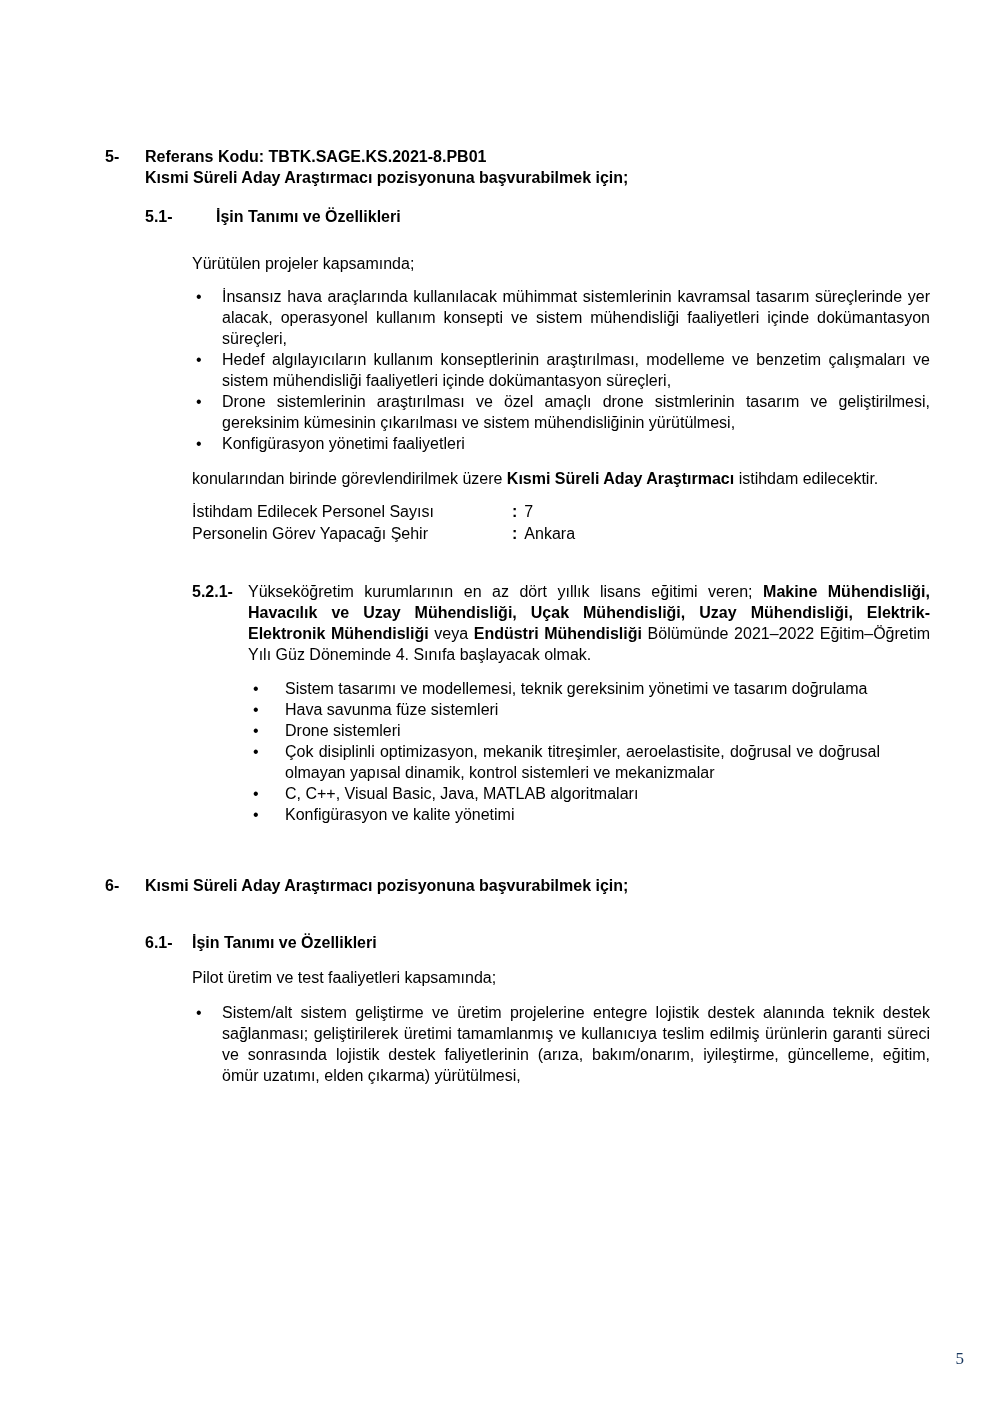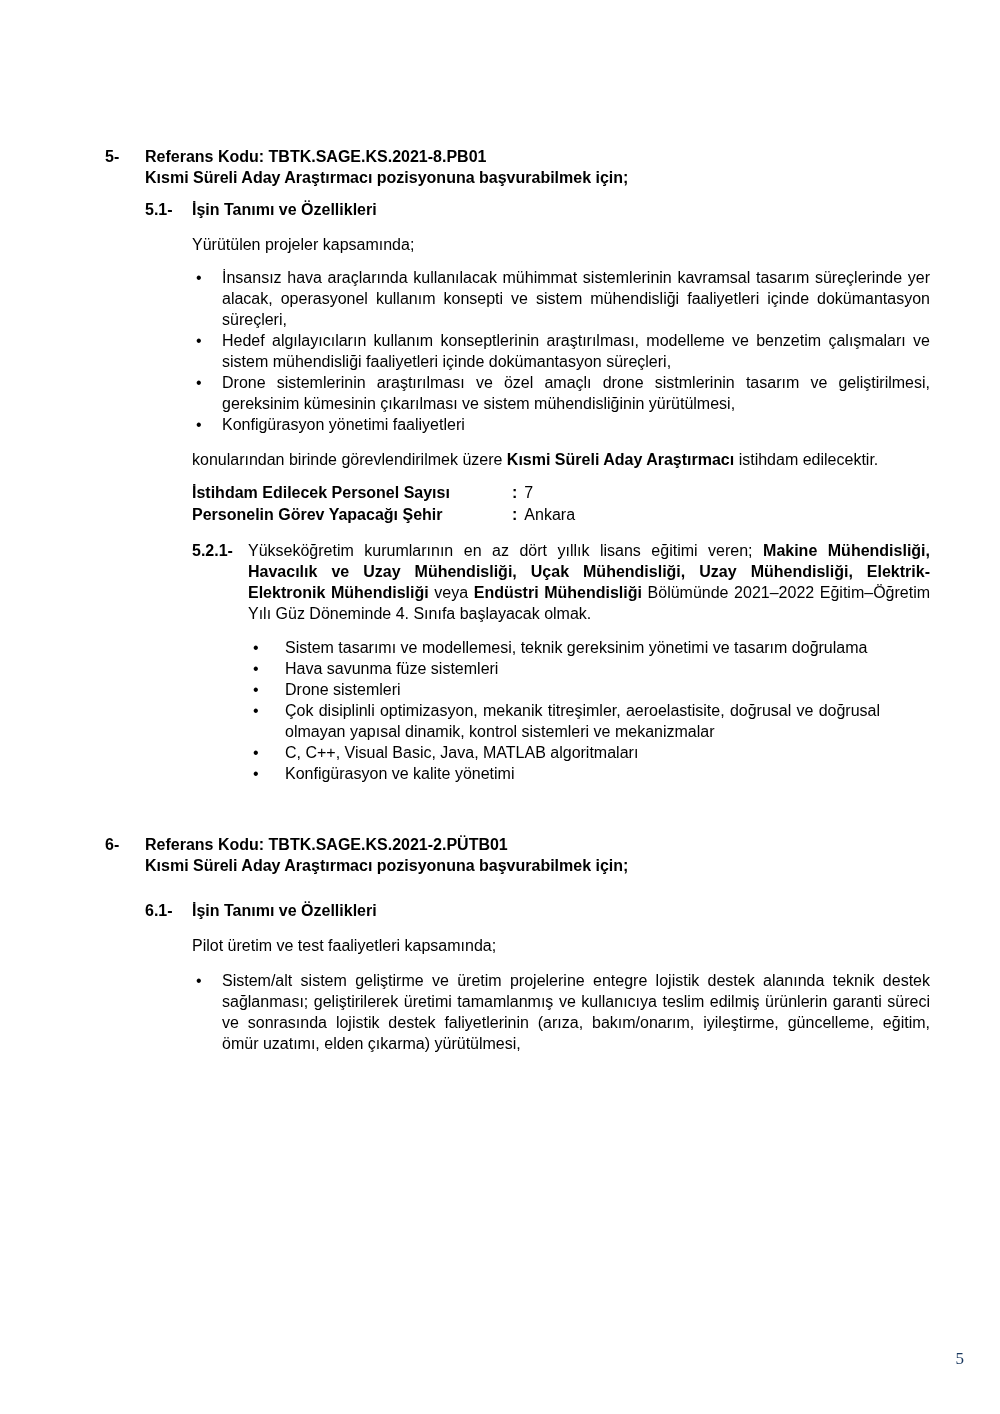--- a/index.html
+++ b/index.html
@@ -31,34 +31,34 @@
   ul.bullets .marker { position: absolute; left: 4px; }
   ul.sub-bullets { list-style: none; margin-left: 148px; width: 627px; }
   ul.sub-bullets li { position: relative; padding-left: 32px; text-align: justify; }
   ul.sub-bullets .marker { position: absolute; left: 0; }
   
   .h2 { display: flex; margin-left: 87px; }
   .h2-num { width: 56px; flex: none; font-weight: bold; }
   .h2-body { flex: 1; text-align: justify; }
   
   .info-row { display: flex; margin-left: 87px; line-height: 22px; }
-  .info-label { width: 320px; flex: none; font-weight: bold; }
+  .info-label { width: 320px; flex: none; font-weight: normal; }
   .info-sep { font-weight: bold; margin-right: 7px; }
   
-  .mt-h1a { margin-top: 11px; }
-  .mt-intro { margin-top: 14px; }
+  .mt-h1a { margin-top: 18px; gap: 24px; }
+  .mt-intro { margin-top: 26px; }
   .mt-bullets { margin-top: 12px; }
   .mt-summary { margin-top: 14px; }
   .mt-info { margin-top: 12px; }
   .mt-h52 { margin-top: 16px; }
-  .mt-521 { margin-top: 14px; }
+  .mt-521 { margin-top: 36px; }
   .mt-522 { margin-top: 15px; }
   .mt-prefs { margin-top: 13px; }
   .mt-sec6 { margin-top: 50px; }
-  .mt-h61 { margin-top: 24px; }
+  .mt-h61 { margin-top: 36px; }
   .mt-intro6 { margin-top: 14px; }
   .mt-bullets6 { margin-top: 14px; }
   
   .page-num {
     position: absolute;
     top: 1348px;
     right: 36px;
     font-family: "Liberation Serif", serif;
     font-size: 17px;
     line-height: 21px;
@@ -156,21 +156,20 @@
       </li>
     </ul>
 
   </section>
 
   <section>
 
     <div class="h0 mt-sec6">
       <span class="h0-num">6-</span>
       <div class="h0-body">
-        <div>Referans Kodu: TBTK.SAGE.KS.2021-2.PÜTB01</div>
         <div>Kısmi Süreli Aday Araştırmacı pozisyonuna başvurabilmek için;</div>
       </div>
     </div>
 
     <div class="h1 mt-h61">
       <span class="h1-num">6.1-</span>
       <span>İşin Tanımı ve Özellikleri</span>
     </div>
 
     <p class="body-ind mt-intro6">Pilot üretim ve test faaliyetleri kapsamında;</p>

